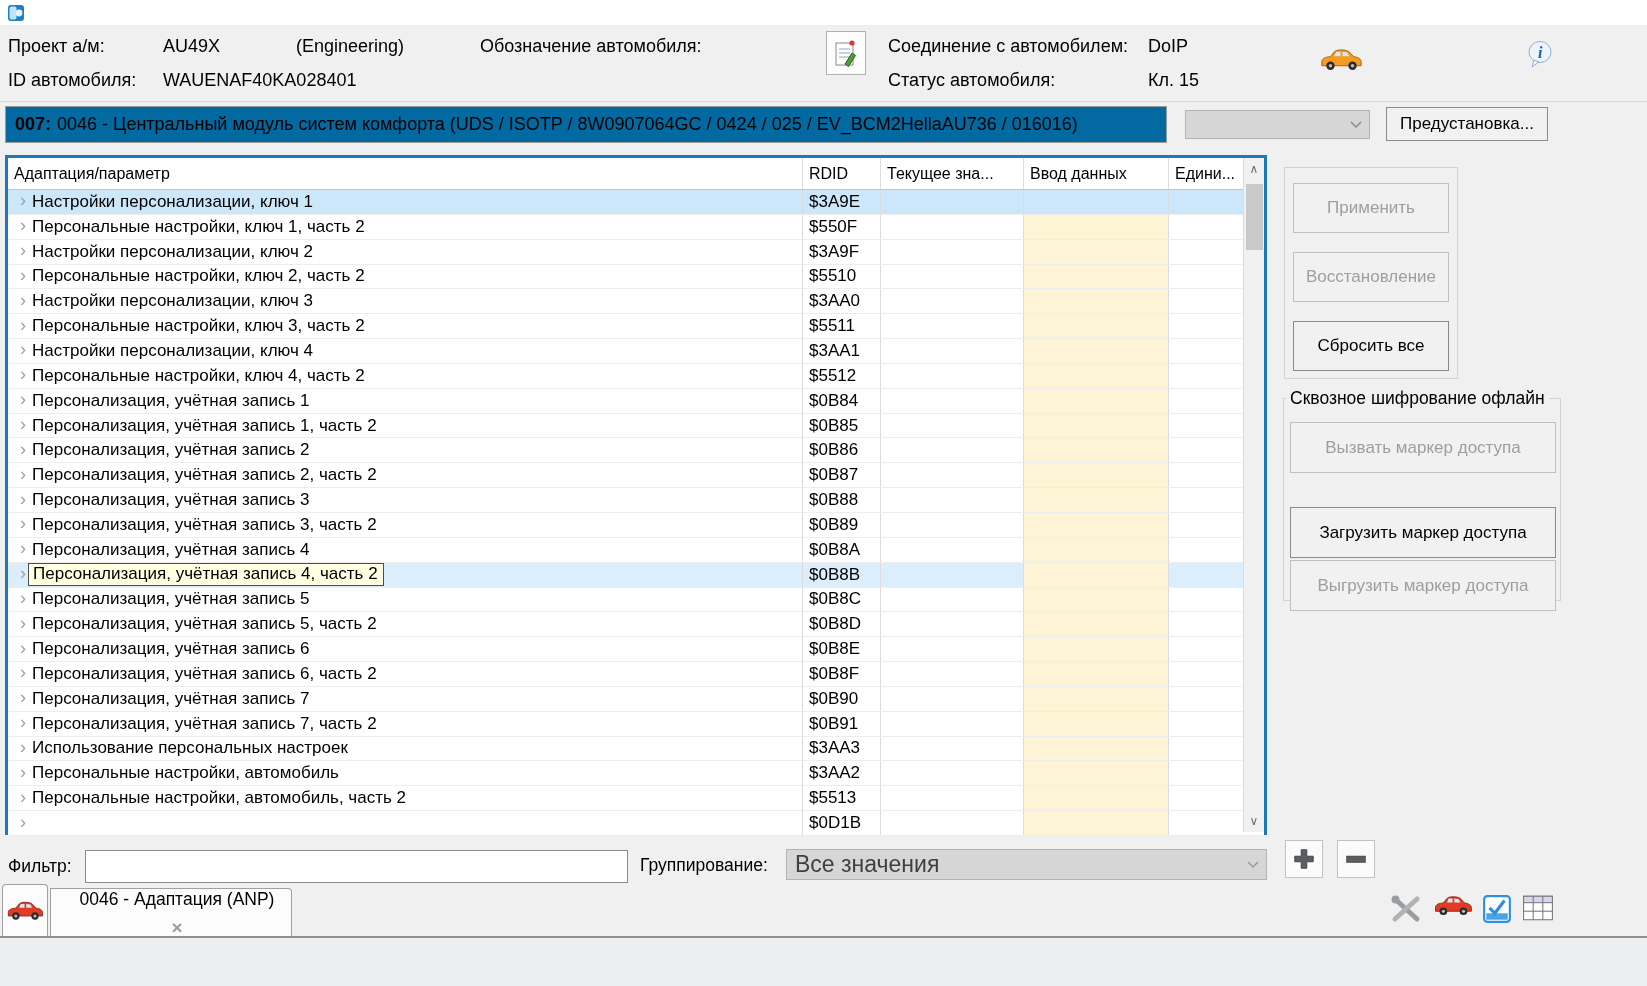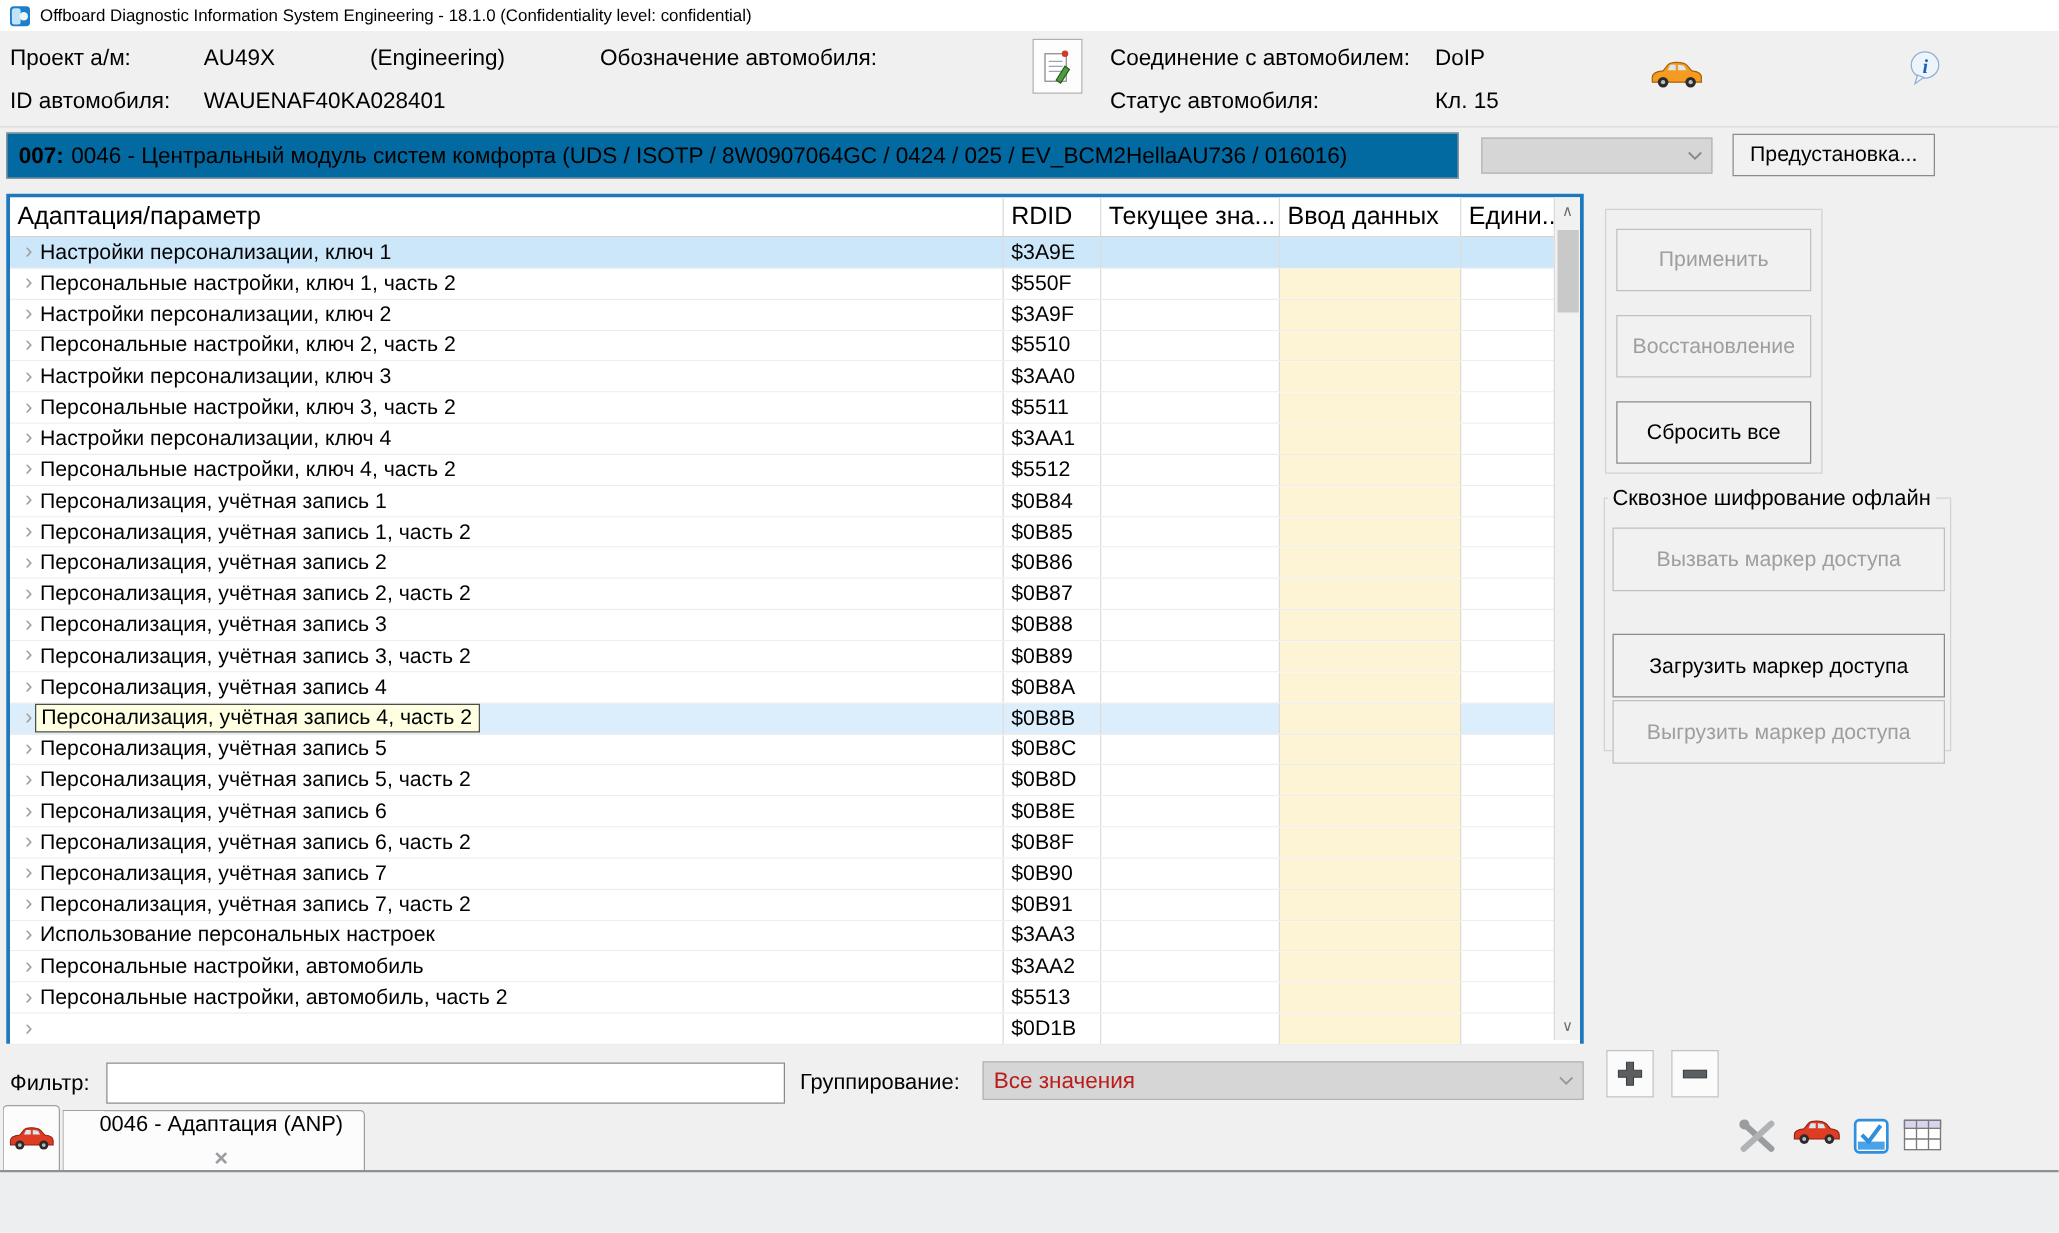--- a/index.html
+++ b/index.html
@@ -26,21 +26,21 @@
   .combo .chev { position:absolute; right:7px; top:50%; margin-top:-4px; }
   .combo-preset { left:1185px; top:110px; width:185px; height:29px; }
   .btn { background:#f1f1f1; border:1px solid #8b8b8b; font-size:17px; color:#000;
          display:flex; align-items:center; justify-content:center; font-family:"Liberation Sans",sans-serif; }
   .btn.disabled { border-color:#c0c0c0; color:#9e9e9e; }
   .preset-btn { position:absolute; left:1386px; top:107px; width:162px; height:34px; }
 
   
   .table { position:absolute; left:5px; top:155px; width:1262px; height:680px; background:#ffffff;
            border:3px solid #1e78bc; }
-  .thead { display:flex; height:32px; border-bottom:1px solid #c4c4c4; font-size:20px; background:#fff; }
+  .thead { display:flex; height:32px; border-bottom:1px solid #c4c4c4; font-size:16px; background:#fff; }
   .th { display:flex; align-items:center; padding-left:6px; border-right:1px solid #dcdcdc; overflow:hidden; white-space:nowrap; }
   .tbody { position:relative; }
   .tr { display:flex; height:24.85px; border-bottom:1px solid #ededed; font-size:17px; background:#fff; }
   .td { display:flex; align-items:center; padding-left:6px; border-right:1px solid #dcdcdc; overflow:visible; white-space:nowrap; }
   .c-param { width:795px; } .c-rdid { width:78px; } .c-cur { width:143px; }
   .c-input { width:145px; background:#fcf4d5; } .c-unit { width:74px; border-right:none; }
   .chevron { color:#a0a0a0; font-size:18px; width:18px; display:inline-block; text-align:center; flex:0 0 18px; margin-top:-2px; }
   .tr.selected, .tr.selected .c-input { background:#cde7fa; }
   .tr.hover { background:#dceefb; }
   .tipbox { display:inline-block; background:#ffffe1; border:1px solid #4d4d4d; padding:0 5px 1px 4px; margin:-2px 0 -2px -4px; position:relative; z-index:2; }
@@ -53,21 +53,21 @@
   .groupbox { position:absolute; left:1284px; top:167px; width:174px; height:212px; border:1px solid #d2d2d2; }
   .groupbox .btn { position:absolute; left:8px; width:156px; height:50px; }
   fieldset.offline { position:absolute; left:1283px; top:388px; width:278px; height:213px; border:1px solid #d2d2d2; }
   fieldset.offline legend { font-size:17.5px; padding:0 4px; margin-left:2px; }
   fieldset.offline .btn { position:absolute; left:6px; width:266px; height:51px; }
 
   
   .filter-label, .group-label { position:absolute; font-size:17.5px; line-height:33px; white-space:nowrap; }
   .filter-input { position:absolute; left:85px; top:850px; width:543px; height:33px; background:#fff;
                   border:1px solid #8a8a8a; font-size:16px; padding:0 6px; font-family:"Liberation Sans",sans-serif; }
-  .combo-group { left:786px; top:849px; width:481px; height:31px; font-size:18px; color:#b91c1c; padding-left:8px; }
+  .combo-group { left:786px; top:849px; width:481px; height:31px; font-size:23px; color:#404040; padding-left:8px; }
   .sqbtn { position:absolute; width:38px; height:38px; top:840px; background:#fbfbfb; border:1px solid #c2c2c2;
            display:flex; align-items:center; justify-content:center; }
 
   
   .tabline { position:absolute; left:0; top:936px; width:1647px; height:2px; background:#8f9092; }
   .footer { position:absolute; left:0; top:938px; width:1647px; height:48px; background:#edeef0; }
   .icon-tab { position:absolute; left:2px; top:884px; width:46px; height:52px; background:#fcfcfc;
               border:1px solid #a0a0a0; border-bottom:none; border-radius:4px 4px 0 0;
               display:flex; align-items:center; justify-content:center; }
   .text-tab { position:absolute; left:50px; top:888px; width:242px; height:48px; background:#fcfcfc;
@@ -80,21 +80,20 @@
 <body>
 
 <div class="app">
 
   <div class="titlebar">
     <svg width="18" height="18" viewBox="0 0 18 18">
       <rect x="1" y="1" width="16" height="16" rx="3" fill="#1e7ec8"></rect>
       <rect x="2.5" y="2.5" width="7" height="13" rx="2" fill="#bfe3f7"></rect>
       <circle cx="12" cy="9" r="3.4" fill="#e8f5fd"></circle>
     </svg>
-    <span class="title">Offboard Diagnostic Information System Engineering - 18.1.0 (Confidentiality level: confidential)</span>
   </div>
 
   <div class="header">
     <span class="hlabel" style="left:8px;top:8px;">Проект а/м:</span>
     <span class="hvalue" style="left:163px;top:8px;">AU49X</span>
     <span class="hvalue" style="left:296px;top:8px;">(Engineering)</span>
     <span class="hlabel" style="left:480px;top:8px;">Обозначение автомобиля:</span>
     <span class="hlabel" style="left:8px;top:42px;">ID автомобиля:</span>
     <span class="hvalue" style="left:163px;top:42px;">WAUENAF40KA028401</span>
 

